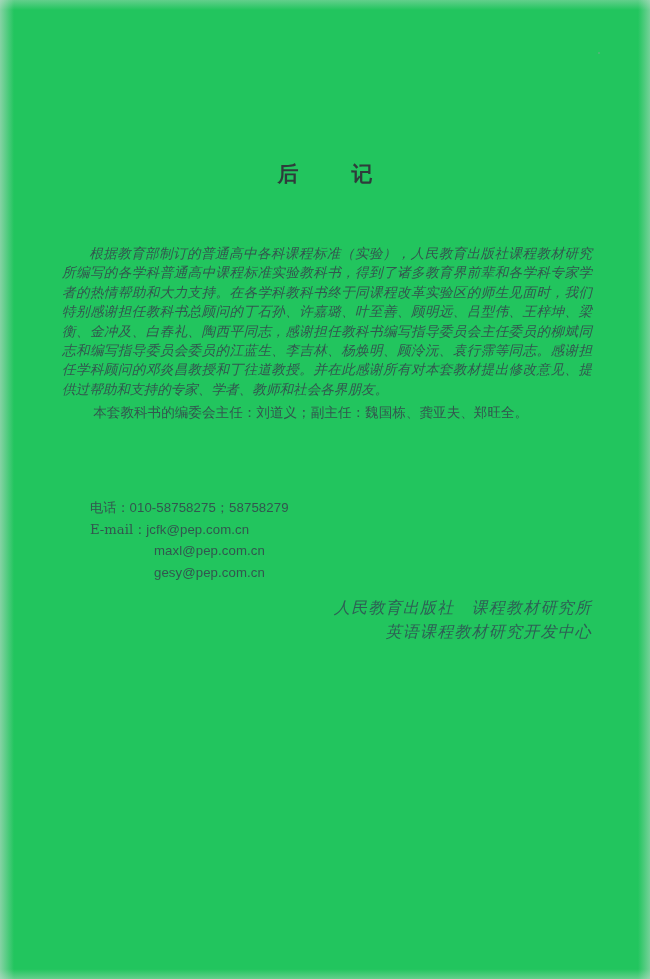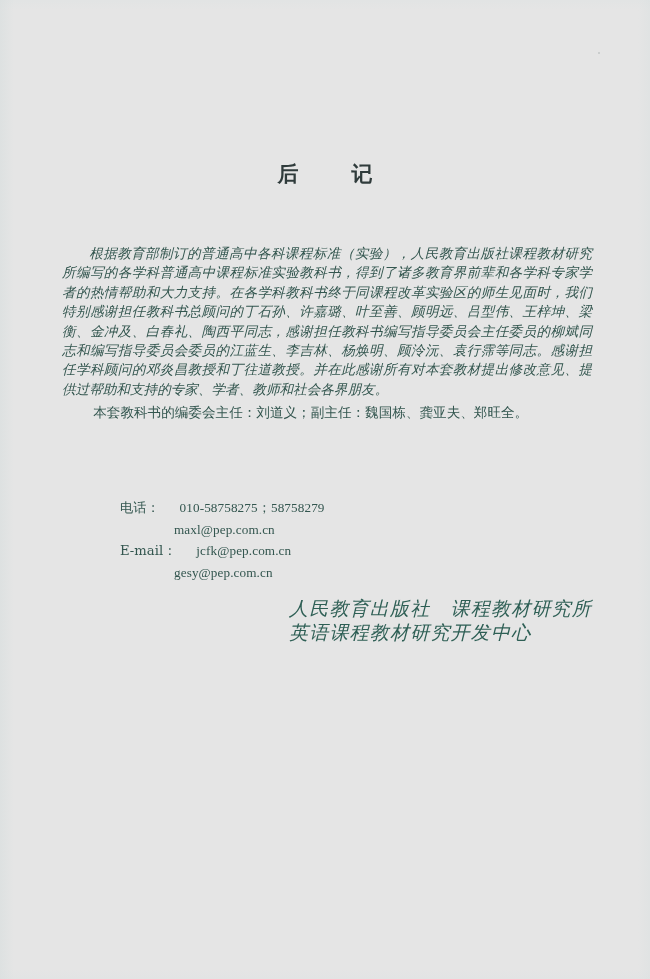--- a/index.html
+++ b/index.html
@@ -7,21 +7,21 @@
     padding: 0;
     background: #ffffff;
   }
   body {
     font-family: "DejaVu Serif", "Liberation Serif", serif;
   }
   .page {
     position: relative;
     width: 650px;
     height: 979px;
-    background: #e5e5e5;
+    background: #22c55e;
     overflow: hidden;
   }
   
   .page-edge-shade {
     position: absolute;
     inset: 0;
     pointer-events: none;
     background:
       linear-gradient(to right, rgba(215,222,222,0.55) 0px, rgba(255,255,255,0) 14px),
       linear-gradient(to left, rgba(218,224,224,0.45) 0px, rgba(255,255,255,0) 12px),
@@ -86,36 +86,34 @@
     white-space: nowrap;
   }
   .contact-indent-1 {
     padding-left: 28px;
   }
   .contact-indent-2 {
     padding-left: 92px;
   }
   .contact-label {
     font-family: "DejaVu Serif", "Liberation Serif", serif;
-    margin-left: 30px;
   }
   .contact-value {
-    font-family: Liberation Serif, serif;
+    font-family: Liberation Sans, sans-serif;
     letter-spacing: 0.1px;
-    margin-left: 20px;
   }
 
   .signature {
     position: absolute;
     right: 58px;
     top: 596px;
-    text-align: left;
+    text-align: right;
     color: #2e5f55;
     font-family: "DejaVu Serif", "Liberation Serif", serif;
-    font-size: 19px;
+    font-size: 16px;
     line-height: 24px;
     font-style: italic;
     letter-spacing: 1.2px;
   }
   .signature div { white-space: nowrap; }
 
   .speck {
     position: absolute;
     width: 2px;
     height: 2px;
@@ -134,25 +132,25 @@
 
   <div class="body-block">
     <p class="para">根据教育部制订的普通高中各科课程标准（实验），人民教育出版社课程教材研究所编写的各学科普通高中课程标准实验教科书，得到了诸多教育界前辈和各学科专家学者的热情帮助和大力支持。在各学科教科书终于同课程改革实验区的师生见面时，我们特别感谢担任教科书总顾问的丁石孙、许嘉璐、叶至善、顾明远、吕型伟、王梓坤、梁衡、金冲及、白春礼、陶西平同志，感谢担任教科书编写指导委员会主任委员的柳斌同志和编写指导委员会委员的江蓝生、李吉林、杨焕明、顾泠沅、袁行霈等同志。感谢担任学科顾问的邓炎昌教授和丁往道教授。并在此感谢所有对本套教材提出修改意见、提供过帮助和支持的专家、学者、教师和社会各界朋友。</p>
     <p class="para-tight">本套教科书的编委会主任：刘道义；副主任：魏国栋、龚亚夫、郑旺全。</p>
   </div>
 
   <div class="contact-list">
     <div class="contact-row contact-indent-1">
       <span class="contact-label">电话：</span><span class="contact-value">010-58758275；58758279</span>
     </div>
+    <div class="contact-row contact-indent-1">
+      <span class="contact-label">E-mail：</span><span class="contact-value">jcfk@pep.com.cn</span>
+    </div>
     <div class="contact-row contact-indent-2">
       <span class="contact-value">maxl@pep.com.cn</span>
-    </div>
-    <div class="contact-row contact-indent-1">
-      <span class="contact-label">E-mail：</span><span class="contact-value">jcfk@pep.com.cn</span>
     </div>
     <div class="contact-row contact-indent-2">
       <span class="contact-value">gesy@pep.com.cn</span>
     </div>
   </div>
 
   <div class="signature">
     <div>人民教育出版社　课程教材研究所</div>
     <div>英语课程教材研究开发中心</div>
   </div>

